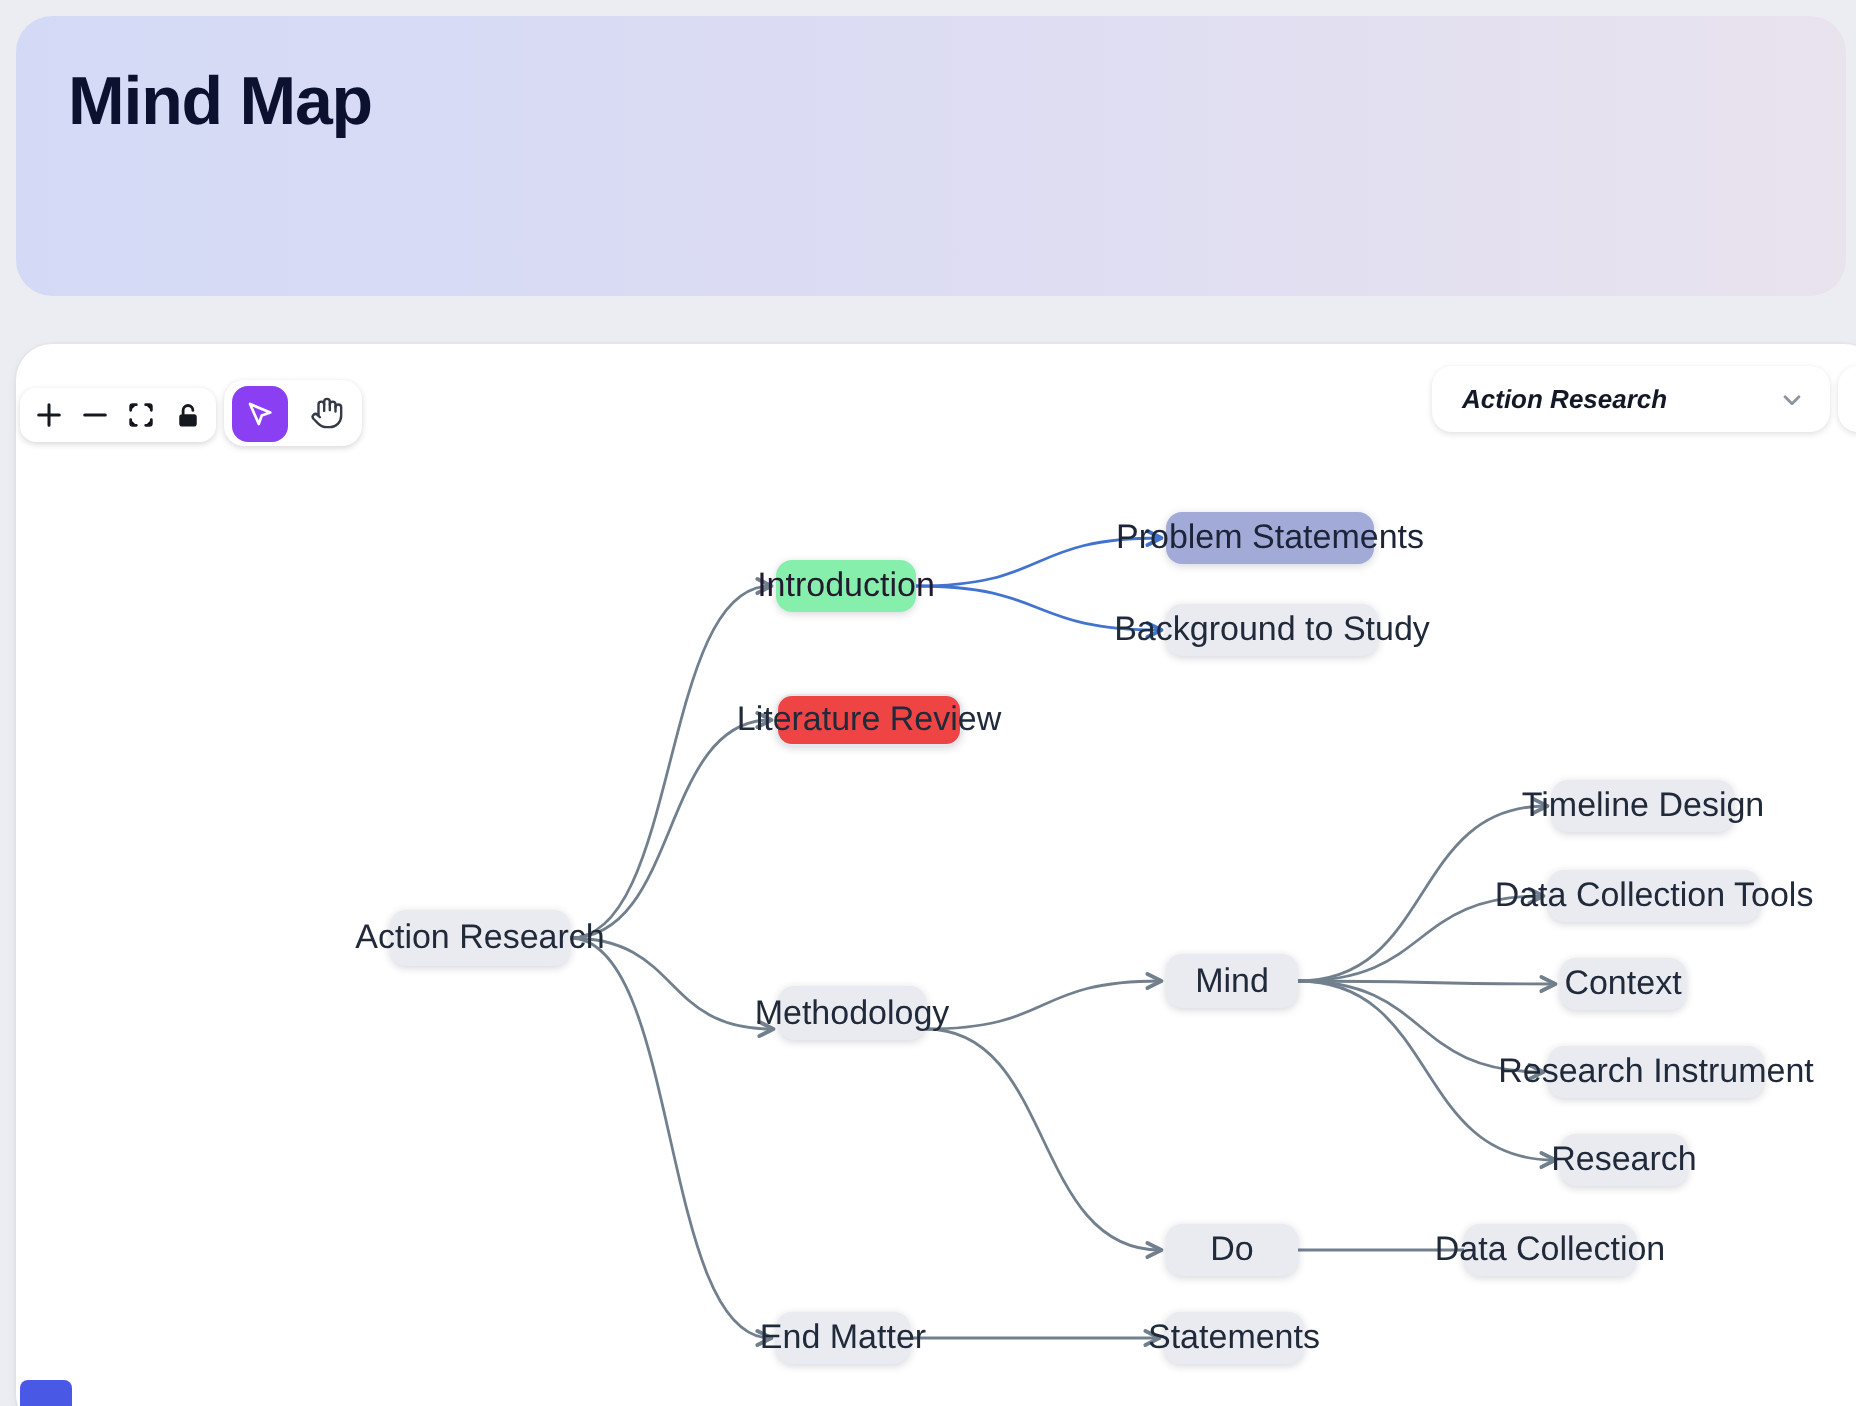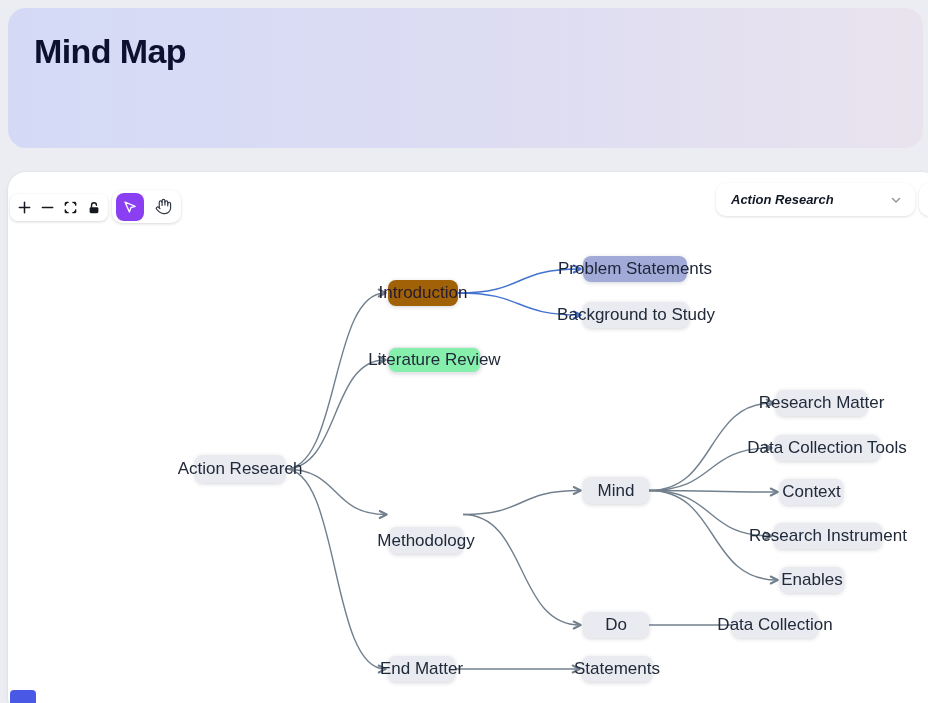--- a/index.html
+++ b/index.html
@@ -34,22 +34,22 @@
   #edge-svg { position:absolute; left:0; top:0; }
 
   
   .mm-node {
     position:absolute; display:flex; align-items:center; justify-content:center;
     font-size:17px; font-weight:400; color:#212a3a; white-space:nowrap;
     background:#e9ebf0; border-radius:8px;
     box-shadow:0 1px 4px rgba(20,30,55,0.18);
     cursor:default;
   }
-  .mm-node.white { background:#86efac; border:1px solid #e4e7ec; }
-  .mm-node.red   { background:#a16207; color:#241a30; }
+  .mm-node.white { background:#ef4444; border:1px solid #e4e7ec; }
+  .mm-node.red   { background:#86efac; color:#241a30; }
   .mm-node.purple{ background:#a2abd8; color:#1e2438; }
 
   
   .tool-pill {
     position:absolute; background:#fff; display:flex; align-items:center;
     box-shadow:0 1px 3px rgba(0,0,0,0.16);
   }
   #pill-zoom { left:10px; top:194px; height:27px; border-radius:8px; padding:0 3px; }
   #pill-tools { left:112px; top:190px; height:33px; border-radius:10px; padding:0 3px; }
   .tbtn {
@@ -123,27 +123,27 @@
       <path d="M649 490.5 C 719.4 490.5, 706.6 580, 777 580" stroke="#72808e" stroke-width="1.4" fill="none" marker-end="url(#arrow-gray)"></path>
       <path d="M649 625 C 717.2 625, 704.8 625, 773 625" stroke="#72808e" stroke-width="1.4" fill="none" marker-end="url(#arrow-gray)"></path>
       <path d="M455 669 C 523.2 669, 510.8 669, 579 669" stroke="#72808e" stroke-width="1.4" fill="none" marker-end="url(#arrow-gray)"></path>
     </svg>
   <div id="node-layer">
       <div class="mm-node" style="left: 195px; top: 455px; width: 90px; height: 28px;">Action Research</div>
       <div class="mm-node red" style="left: 388px; top: 280px; width: 70px; height: 26px;">Introduction</div>
       <div class="mm-node purple" style="left: 583px; top: 256px; width: 104px; height: 26px;">Problem Statements</div>
       <div class="mm-node" style="left: 583px; top: 302px; width: 106px; height: 26px;">Background to Study</div>
       <div class="mm-node white" style="left: 388px; top: 347px; width: 93px; height: 26px;">Literature Review</div>
-      <div class="mm-node" style="left: 389px; top: 527px; width: 74px; height: 27px;">Methodology</div>
+      <div class="mm-node" style="left: 389px; top: 493px; width: 74px; height: 27px;">Methodology</div>
       <div class="mm-node" style="left: 583px; top: 477px; width: 66px; height: 27px;">Mind</div>
-      <div class="mm-node" style="left: 776px; top: 390px; width: 91px; height: 26px;">Research Matter</div>
+      <div class="mm-node" style="left: 776px; top: 390px; width: 91px; height: 26px;">Timeline Design</div>
       <div class="mm-node" style="left: 774px; top: 435px; width: 106px; height: 26px;">Data Collection Tools</div>
       <div class="mm-node" style="left: 780px; top: 479px; width: 63px; height: 26px;">Context</div>
       <div class="mm-node" style="left: 774px; top: 523px; width: 108px; height: 26px; text-align: center;">Research Instrument</div>
-      <div class="mm-node" style="left: 780px; top: 567px; width: 64px; height: 26px;">Enables</div>
+      <div class="mm-node" style="left: 780px; top: 567px; width: 64px; height: 26px;">Research</div>
       <div class="mm-node" style="left: 583px; top: 612px; width: 66px; height: 26px;">Do</div>
       <div class="mm-node" style="left: 732px; top: 612px; width: 86px; height: 26px;">Data Collection</div>
       <div class="mm-node" style="left: 388px; top: 656px; width: 67px; height: 26px;">End Matter</div>
       <div class="mm-node" style="left: 582px; top: 656px; width: 70px; height: 26px;">Statements</div>
     </div>
 </div>
 
 <div class="tool-pill" id="pill-zoom">
   <button class="tbtn">
     <svg width="15" height="15" viewBox="0 0 16 16">

